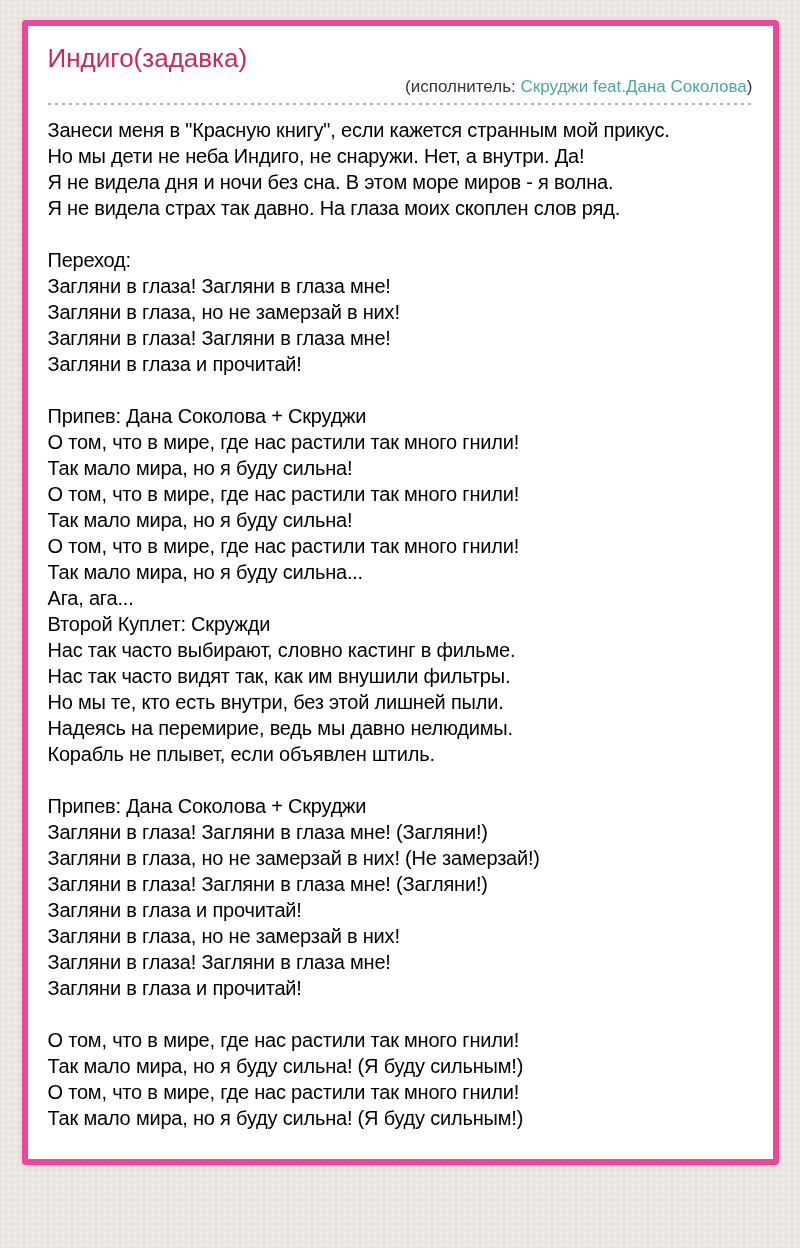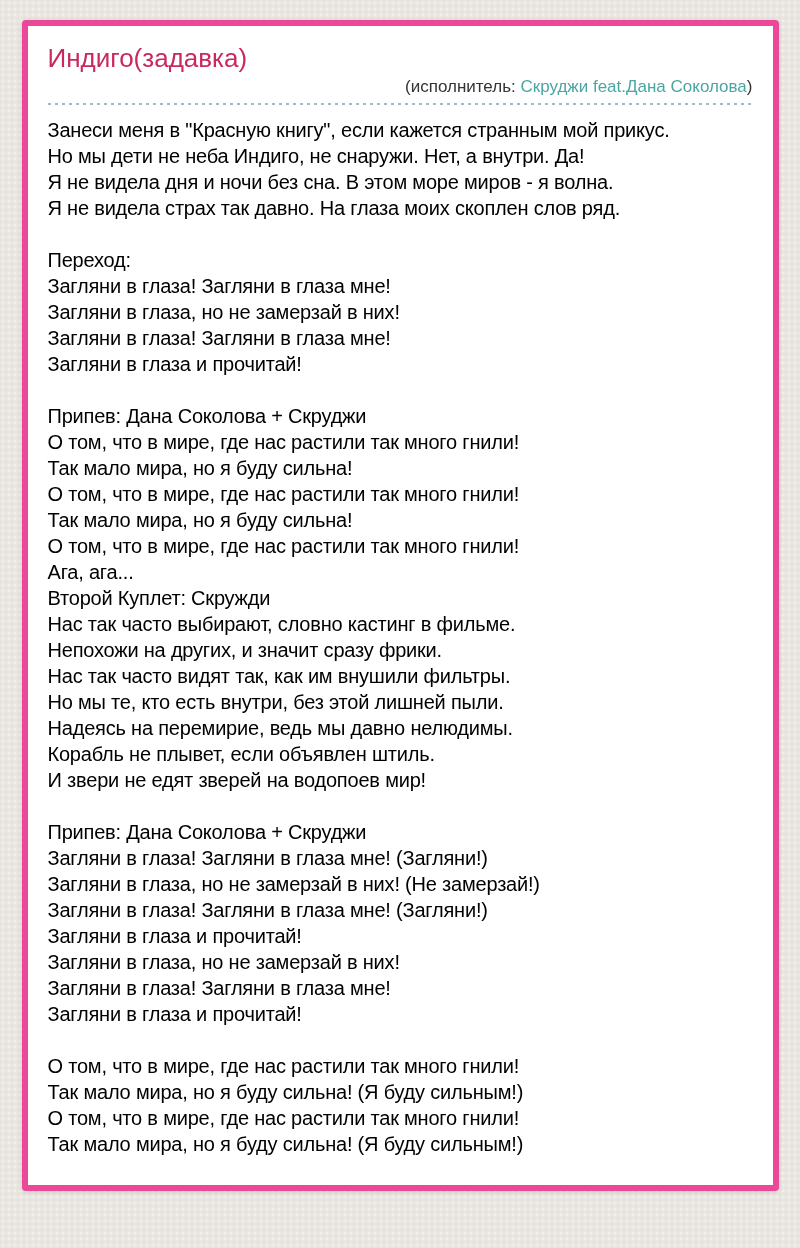--- a/index.html
+++ b/index.html
@@ -99,29 +99,28 @@
         <div class="line">Загляни в глаза! Загляни в глаза мне!</div>
         <div class="line">Загляни в глаза и прочитай!</div>
       </div>
       <div class="stanza">
         <div class="line">Припев: Дана Соколова + Скруджи</div>
         <div class="line">О том, что в мире, где нас растили так много гнили!</div>
         <div class="line">Так мало мира, но я буду сильна!</div>
         <div class="line">О том, что в мире, где нас растили так много гнили!</div>
         <div class="line">Так мало мира, но я буду сильна!</div>
         <div class="line">О том, что в мире, где нас растили так много гнили!</div>
+        <div class="line">Так мало мира, но я буду сильна...</div>
         <div class="line">Ага, ага...</div>
         <div class="line">Второй Куплет: Скружди</div>
         <div class="line">Нас так часто выбирают, словно кастинг в фильме.</div>
-        <div class="line">Непохожи на других, и значит сразу фрики.</div>
         <div class="line">Нас так часто видят так, как им внушили фильтры.</div>
         <div class="line">Но мы те, кто есть внутри, без этой лишней пыли.</div>
         <div class="line">Надеясь на перемирие, ведь мы давно нелюдимы.</div>
         <div class="line">Корабль не плывет, если объявлен штиль.</div>
-        <div class="line">И звери не едят зверей на водопоев мир!</div>
       </div>
       <div class="stanza">
         <div class="line">Припев: Дана Соколова + Скруджи</div>
         <div class="line">Загляни в глаза! Загляни в глаза мне! (Загляни!)</div>
         <div class="line">Загляни в глаза, но не замерзай в них! (Не замерзай!)</div>
         <div class="line">Загляни в глаза! Загляни в глаза мне! (Загляни!)</div>
         <div class="line">Загляни в глаза и прочитай!</div>
         <div class="line">Загляни в глаза, но не замерзай в них!</div>
         <div class="line">Загляни в глаза! Загляни в глаза мне!</div>
         <div class="line">Загляни в глаза и прочитай!</div>

